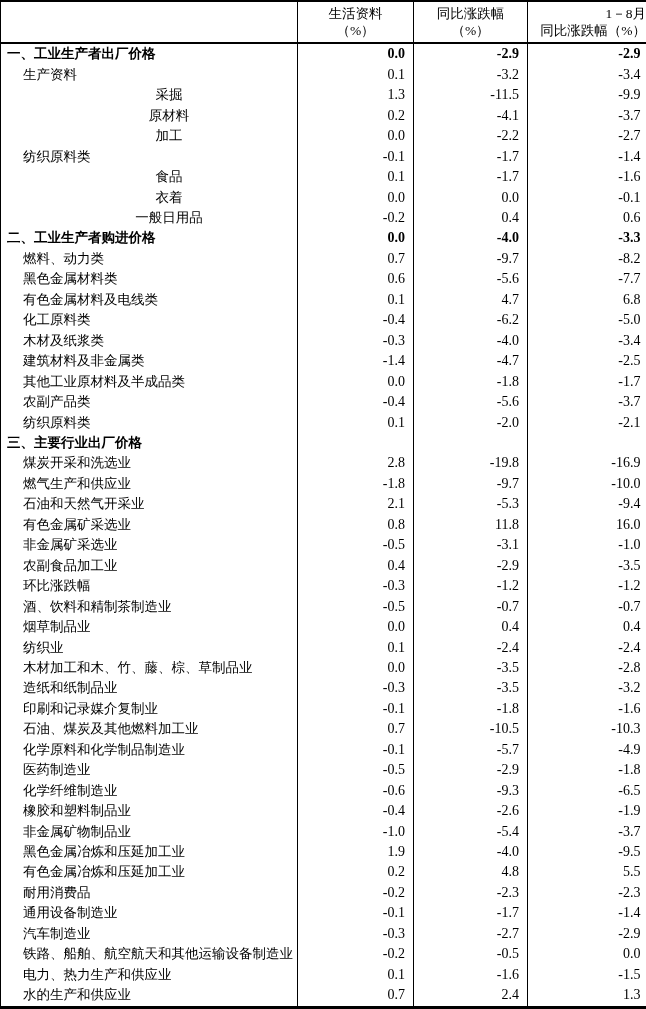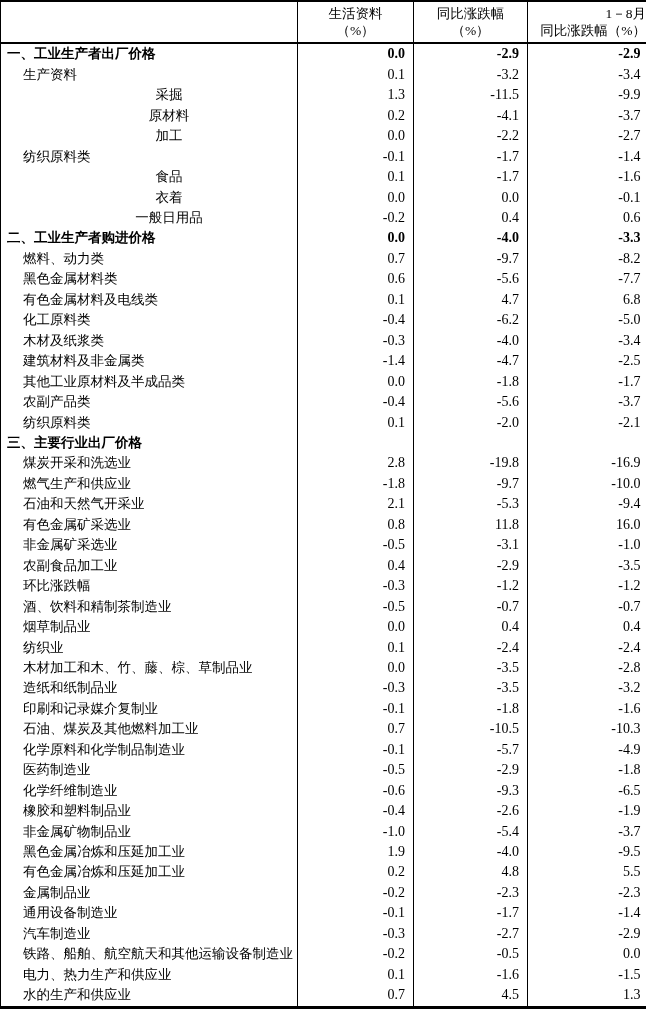--- a/index.html
+++ b/index.html
@@ -299,21 +299,21 @@
           <td class="val">-4.0</td>
           <td class="val">-9.5</td>
         </tr>
         <tr>
           <td class="label lvl1">有色金属冶炼和压延加工业</td>
           <td class="val">0.2</td>
           <td class="val">4.8</td>
           <td class="val">5.5</td>
         </tr>
         <tr>
-          <td class="label lvl1">金属制品业</td>
+          <td class="label lvl1">耐用消费品</td>
           <td class="val">-0.2</td>
           <td class="val">-2.3</td>
           <td class="val">-2.3</td>
         </tr>
         <tr>
           <td class="label lvl1">通用设备制造业</td>
           <td class="val">-0.1</td>
           <td class="val">-1.7</td>
           <td class="val">-1.4</td>
         </tr>
@@ -331,18 +331,18 @@
         </tr>
         <tr>
           <td class="label lvl1">电力、热力生产和供应业</td>
           <td class="val">0.1</td>
           <td class="val">-1.6</td>
           <td class="val">-1.5</td>
         </tr>
         <tr>
           <td class="label lvl1">水的生产和供应业</td>
           <td class="val">0.7</td>
-          <td class="val">4.5</td>
+          <td class="val">2.4</td>
           <td class="val">1.3</td>
         </tr>
       </tbody>
   </table>
 </div>
 
 </body></html>

